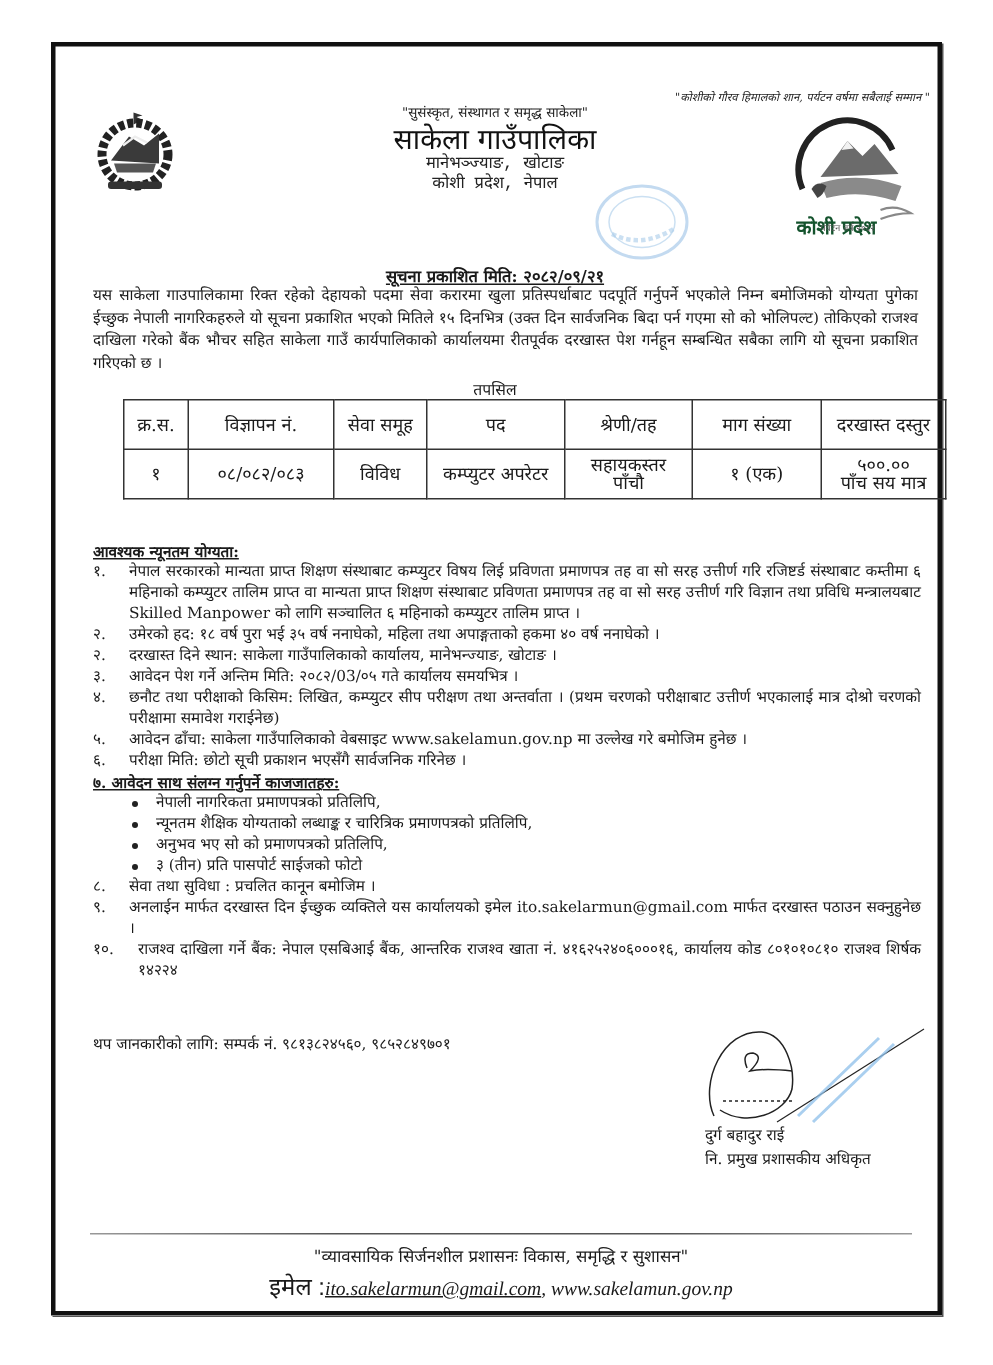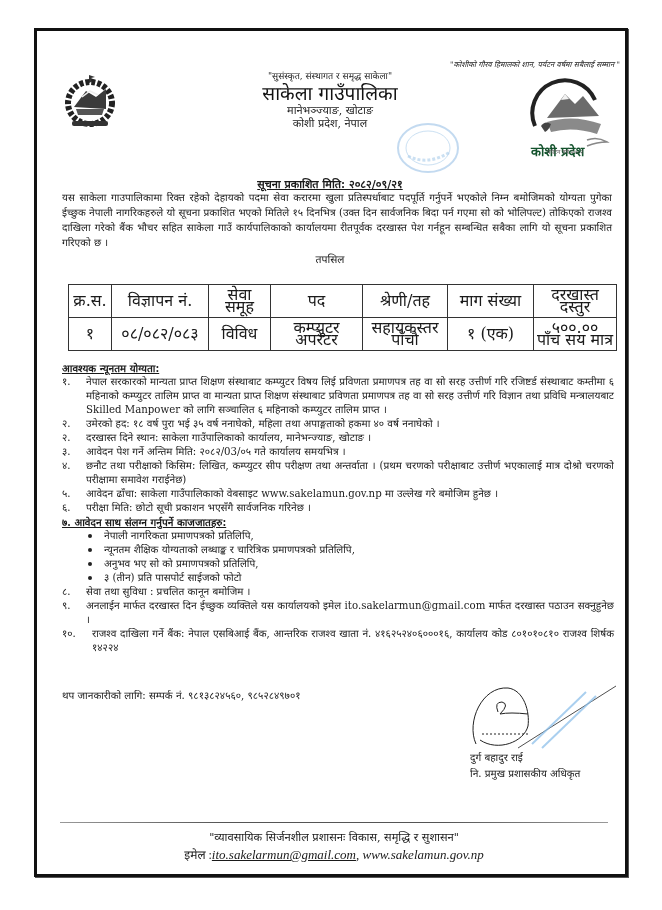--- a/index.html
+++ b/index.html
@@ -17,38 +17,37 @@
     .tagline-right {
       left: 430px; top: 59px; width: 190px; text-align: right;
       font-size: 7.5px; font-style: italic; color: #222; white-space: nowrap;
     }
     .emblem { left: 62px; top: 73px; width: 56px; height: 58px; }
     .koshi-logo { left: 517px; top: 78px; width: 100px; height: 86px; }
     .header-center { left: 150px; top: 70px; width: 360px; text-align: center; }
     .motto { font-size: 9px; color: #222; line-height: 12px; }
     .title1 { font-size: 19px; line-height: 22px; color: #111; }
     .title2 { font-size: 19px; line-height: 22px; color: #111; }
-    .addr { font-size: 11px; line-height: 13px; color: #222; }
+    .addr { font-size: 11px; line-height: 13px; color: #222; font-family: Liberation Mono, monospace; }
     .stamp { left: 392px; top: 118px; width: 70px; height: 60px; }
     .notice-date {
       left: 60px; top: 176px; width: 540px; text-align: center;
       font-size: 11px; text-decoration: underline; font-weight: bold;
     }
     .body-para {
       left: 62px; top: 190px; width: 550px;
       font-size: 10.2px; line-height: 15px; text-align: justify;
     }
     .tapasil {
       left: 60px; top: 252px; width: 540px; text-align: center;
       font-size: 10.5px;
     }
     table.vac {
-      position: absolute; left: 68px; top: 266px; border-collapse: collapse;
-      font-size: 16px;
-      margin-top: 18px;
+      position: absolute; left: 82px; top: 266px; border-collapse: collapse;
+      font-size: 12px;
     }
     table.vac th, table.vac td {
       border: 1px solid #333; text-align: center; vertical-align: middle;
       font-weight: normal; padding: 1px 2px; line-height: 12px;
     }
     table.vac th { height: 30px; }
     table.vac td { height: 30px; }
     .sec-heading {
       font-size: 10.2px; text-decoration: underline; font-weight: bold;
     }
@@ -70,21 +69,21 @@
       left: 60px; top: 822px; width: 548px; height: 1px;
       background: linear-gradient(90deg, #999, #555 30%, #555 70%, #999);
     }
     .footer-motto {
       left: 60px; top: 829px; width: 548px; text-align: center; font-size: 11.2px;
     }
     .footer-contact {
       left: 60px; top: 846px; width: 548px; text-align: center; font-size: 13px;
       font-style: italic; font-family: "Liberation Serif", "DejaVu Serif", serif;
     }
-    .footer-contact .label { font-style: normal; font-size: 12px; font-family: Liberation Serif, serif; margin-top: 14px; }
+    .footer-contact .label { font-style: normal; font-size: 16px; font-family: Liberation Sans, sans-serif; margin-top: 14px; }
     .footer-contact .email { text-decoration: underline; }
   </style>
 </head>
 <body>
 
 <div class="frame"></div>
 
 <div class="abs tagline-right">"कोशीको गौरव हिमालको शान, पर्यटन वर्षमा सबैलाई सम्मान "</div>
 
 <div class="abs emblem">

